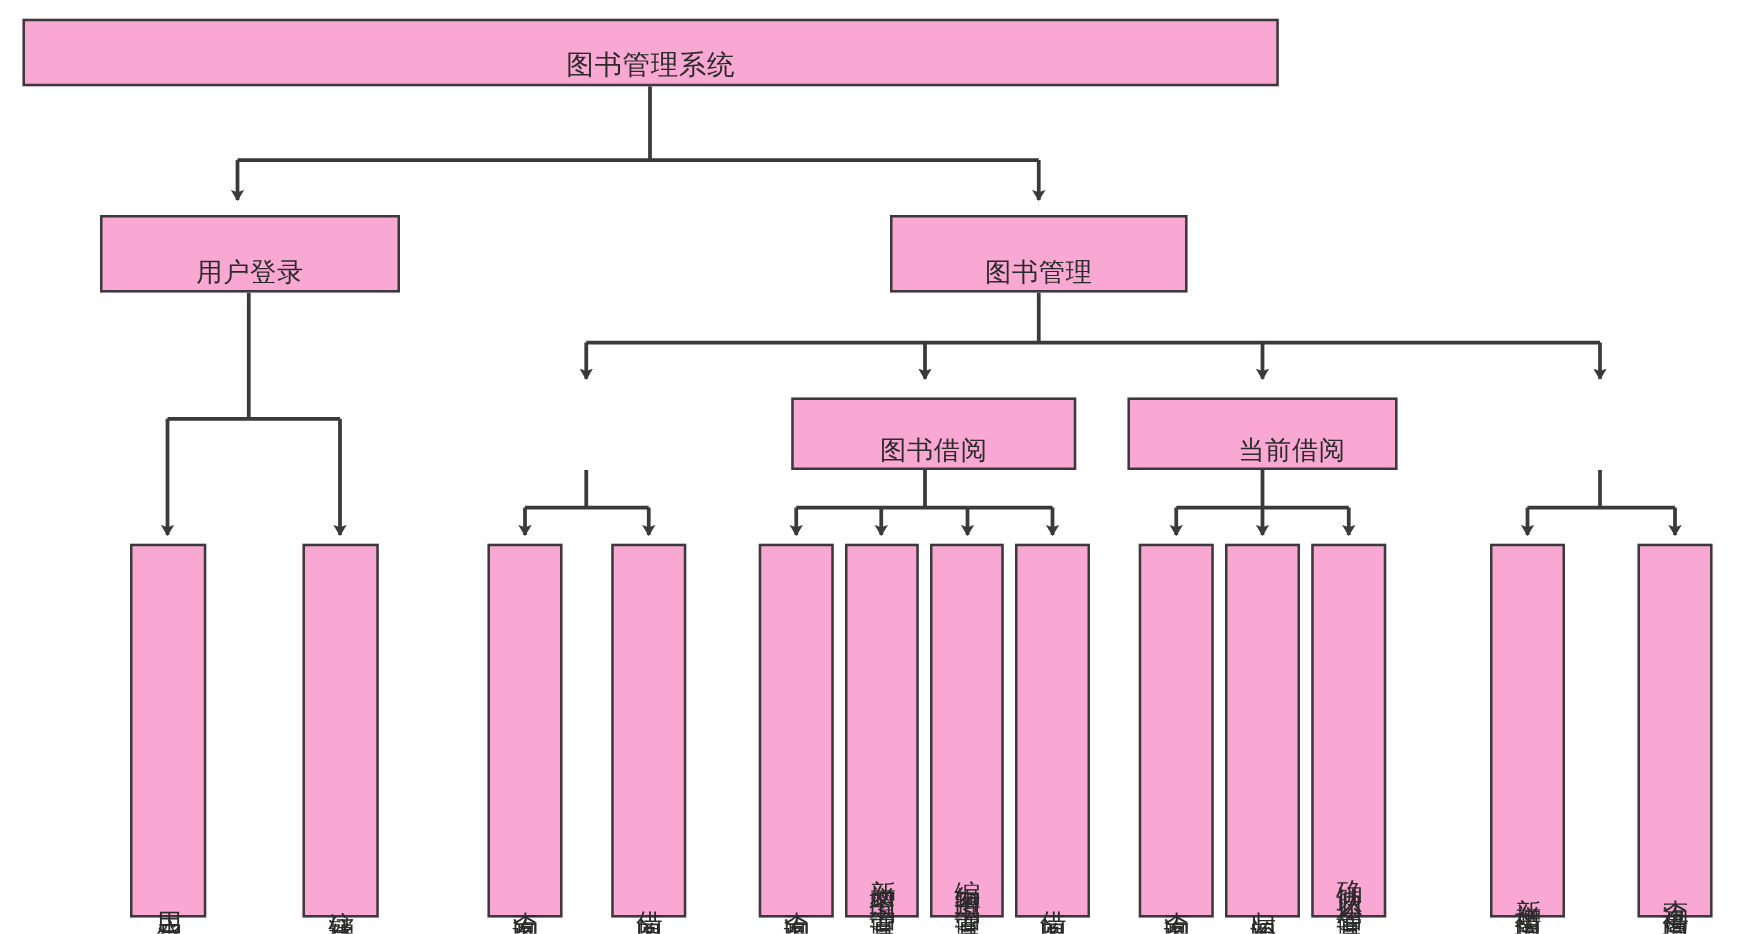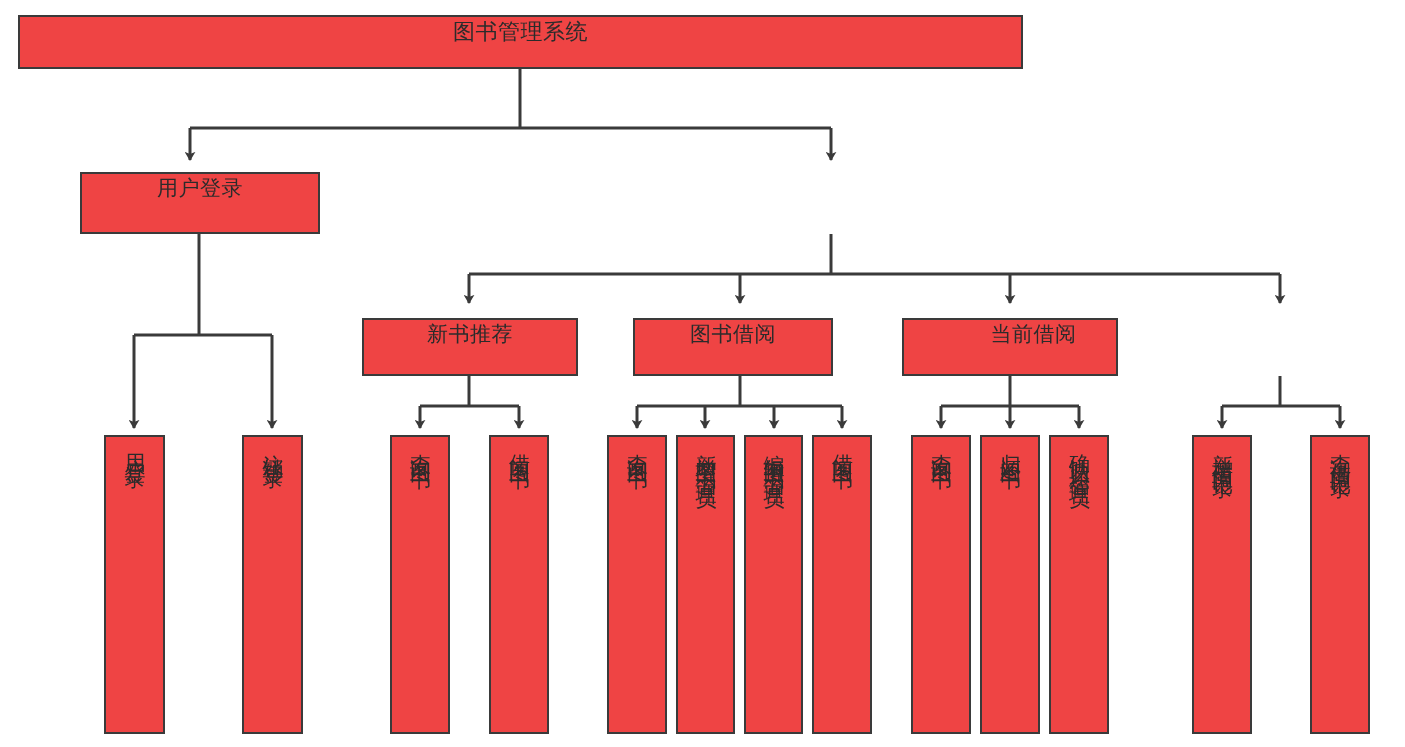--- a/index.html
+++ b/index.html
@@ -22,23 +22,23 @@
     left: 0;
     top: 0;
     width: 1405px;
     height: 747px;
     pointer-events: none;
   }
   .node {
     position: absolute;
     box-sizing: border-box;
     border: 2.5px solid #3a3a3a;
-    background: #ef4444;
+    background: #f9a8d4;
     display: flex;
-    align-items: flex-start;
+    align-items: flex-end;
     justify-content: center;
     color: #2b2b2b;
   }
   .node.h {
     font-size: 21px;
     letter-spacing: 0.5px;
   }
   .node.v {
     font-size: 21px;
   }
@@ -121,25 +121,25 @@
     </g>
   </svg>
 
   <div class="node h" id="root" style="left:18px; top:15px; width:1005px; height:54px;">
     <span class="label">图书管理系统</span>
   </div>
 
   <div class="node h" style="left:80px; top:172px; width:240px; height:62px;">
     <span class="label">用户登录</span>
   </div>
+  <div class="node h" style="left:712px; top:172px; width:238px; height:62px;">
+    <span class="label">图书管理</span>
+  </div>
 
-  <div class="node h" style="left:362px; top:318px; width:216px; height:58px;">
-    <span class="label">新书推荐</span>
-  </div>
-  <div class="node h" style="left:633px; top:318px; width:200px; height:58px;">
+  <div class="node h" style="left:633px; top:318px; width:228px; height:58px;">
     <span class="label">图书借阅</span>
   </div>
   <div class="node h" style="left:902px; top:318px; width:216px; height:58px;padding-left:47px;">
     <span class="label">当前借阅</span>
   </div>
 
   <div class="node v" style="left:104px; top:435px; width:61px; height:299px;">
     <span class="vtext">用户登录</span>
   </div>
   <div class="node v" style="left:242px; top:435px; width:61px; height:299px;">

